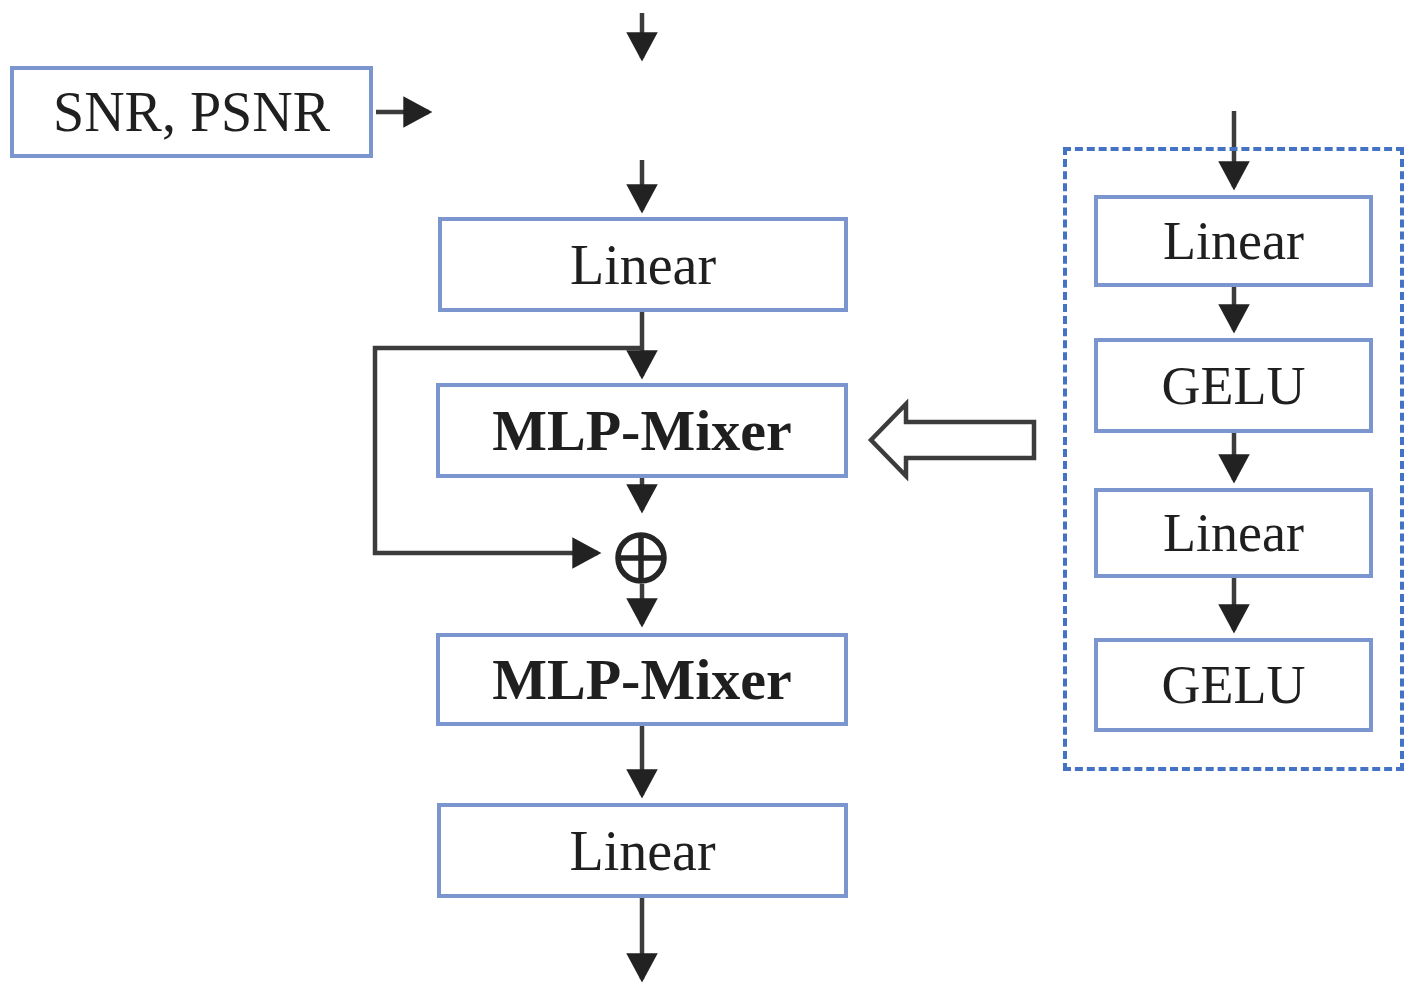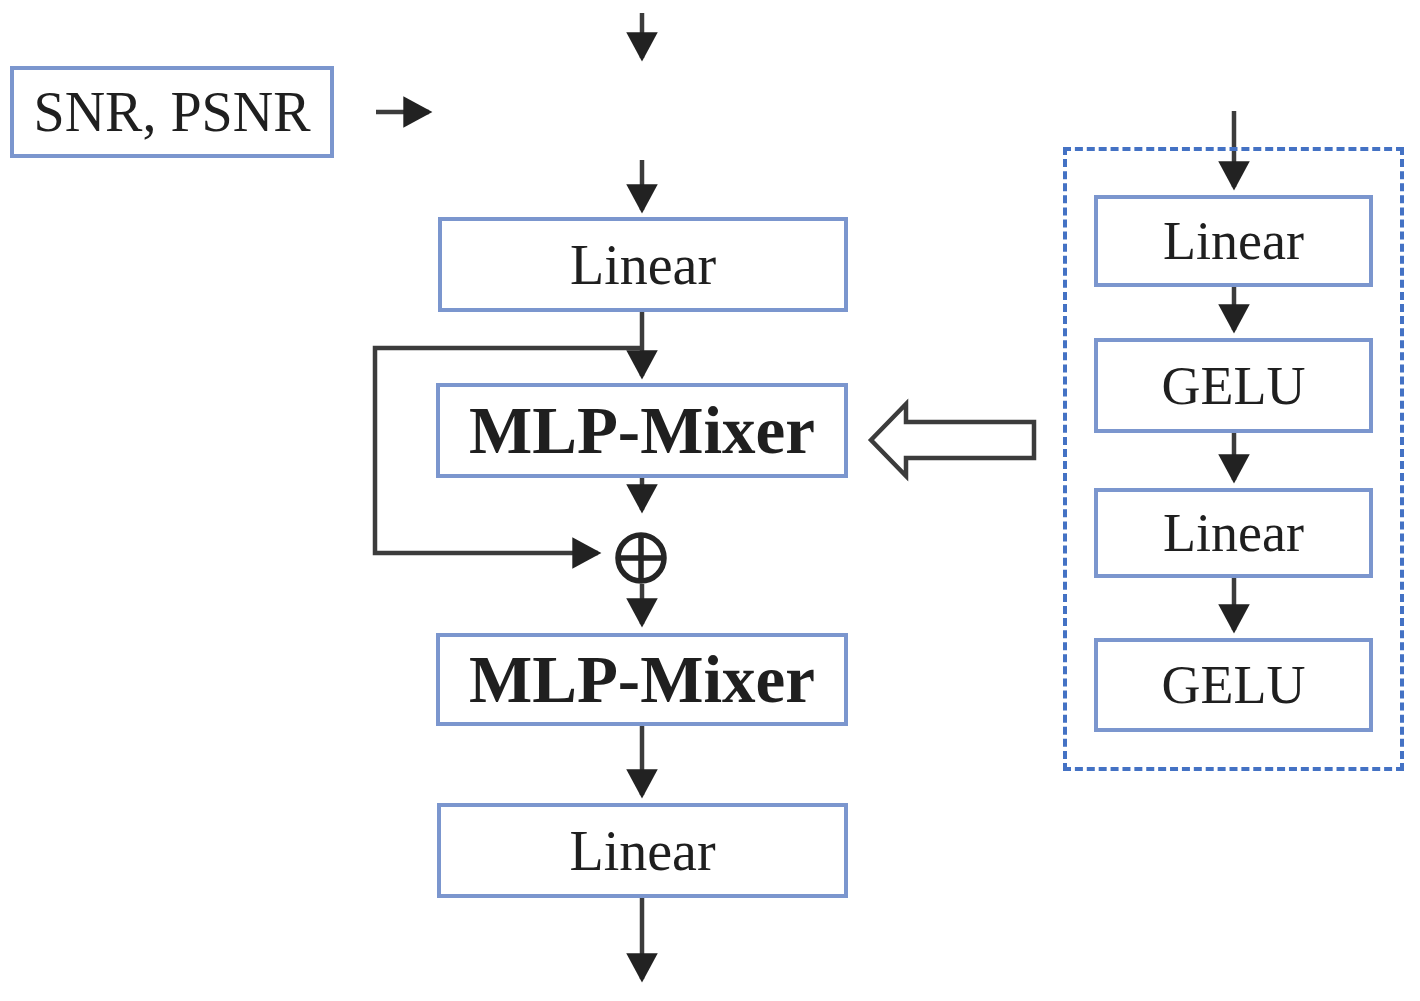--- a/index.html
+++ b/index.html
@@ -39,21 +39,21 @@
     position:absolute;
     box-sizing:border-box;
     border:4px solid var(--box-border);
     background:#ffffff;
     display:flex;align-items:center;justify-content:center;
     font-size:56px;
     color:var(--text-color);
     white-space:nowrap;
     line-height:1;
   }
-  .node.bold{font-weight:bold;font-size:67px;}
+  .node.bold{font-weight:bold;font-size:58px;}
   .detail-node{font-size:54px;}
   #detail-panel{
     position:absolute;
     box-sizing:border-box;
     left:1063px;top:147px;width:341px;height:624px;
     border:4px dashed var(--dashed-border);
     background:transparent;
   }
 </style>
 </head>
@@ -92,21 +92,21 @@
     <path class="connector" d="M1234,578 L1234,630"></path>
 
     <polygon class="hollow-arrow" points="871,440 906,404 906,422 1034,422 1034,458 906,458 906,476"></polygon>
 
     <g>
       <circle class="sum-circle" cx="641" cy="558" r="23"></circle>
       <path class="sum-cross" d="M641,535 L641,581 M618,558 L664,558"></path>
     </g>
   </svg>
 
-  <div class="node" style="left:10px;top:66px;width:324px;height:92px;">
+  <div class="node" style="left:10px;top:66px;width:363px;height:92px;">
     <span>SNR, PSNR</span>
   </div>
 
 
   <div class="node" style="left:438px;top:217px;width:410px;height:95px;">
     <span>Linear</span>
   </div>
 
   <div class="node bold" style="left:436px;top:383px;width:412px;height:95px;">
     <span>MLP-Mixer</span>

